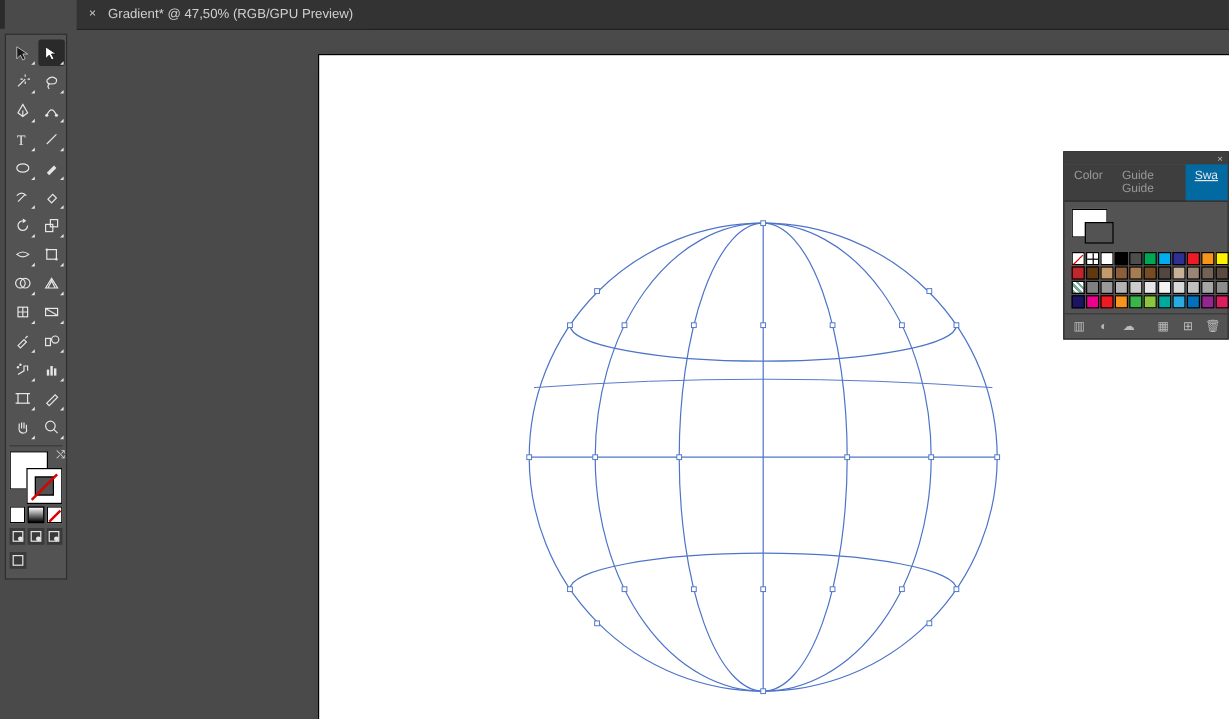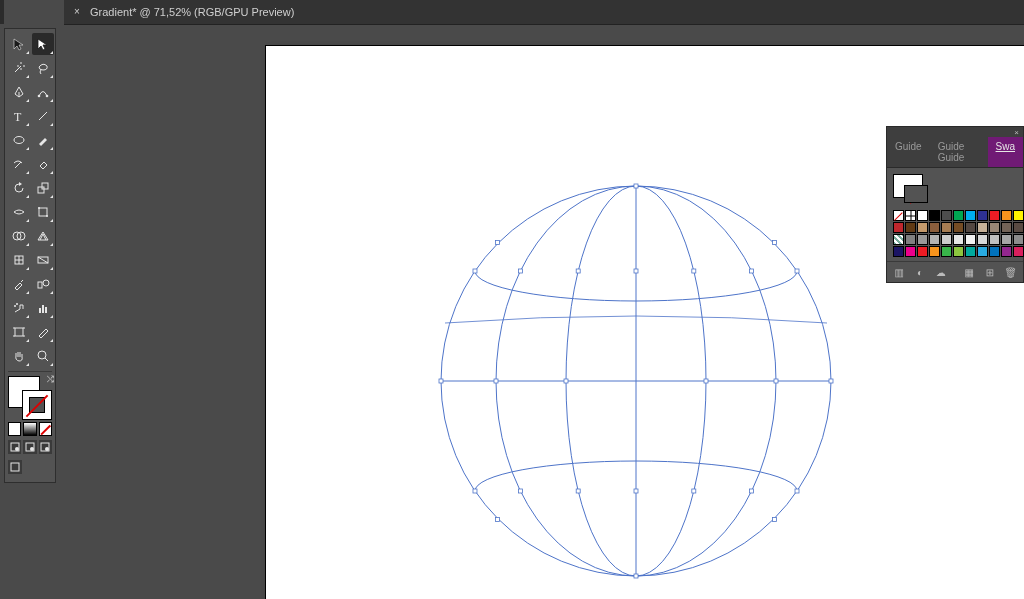--- a/index.html
+++ b/index.html
@@ -196,21 +196,21 @@
     background: #3e3e3e;
     border-bottom: 1px solid #2a2a2a;
   }
   .panel .ptab {
     padding: 4px 8px;
     font-size: 10px;
     color: #999;
   }
   .panel .ptab.active {
     color: #e6e6e6;
-    background: #701a75;
+    background: #0369a1;
     text-decoration: underline;
   }
   .panel .body {
     padding: 6px 6px 4px 6px;
   }
   .panel .current {
     width: 28px; height: 22px;
     position: relative;
     background: #fff;
     border: 1px solid #000;
@@ -281,21 +281,21 @@
 
 </style>
 </head>
 <body>
 
 <div class="dock-sliver"></div>
 
 <div class="tabbar">
   <div class="tab">
     <span class="close">×</span>
-    <span>Gradient* @ 71,52% (RGB/GPU Preview)</span>
+    <span>Gradient* @ 47,50% (RGB/GPU Preview)</span>
   </div>
 </div>
 
 <div class="toolbox">
   <div class="grid" id="tool-grid">
       <div class="tb-btn">
         <svg width="14" height="14">
           <path d="M2 2 L2 12 L5 9 L7 13 L9 12 L7 8 L11 8 Z" fill="#1a1a1a" stroke="#e6e6e6" stroke-width="0.6"></path>
         </svg>
         <span class="dot"></span>
@@ -568,21 +568,21 @@
         </g>
       </svg>
   </div>
 </div>
 
 <div class="panel">
   <div class="chrome">
     <span>×</span>
   </div>
   <div class="tabs" id="panel-tabs">
-      <div class="ptab">Guide</div>
+      <div class="ptab">Color</div>
       <div class="ptab">Guide Guide</div>
       <div class="ptab active">Swa</div>
     </div>
   <div class="body">
     <div class="current">
       <div class="slash"></div>
     </div>
     <div class="swatchgrid" id="swatch-grid">
         <div class="sw none"></div>
         <div class="sw reg"></div>

